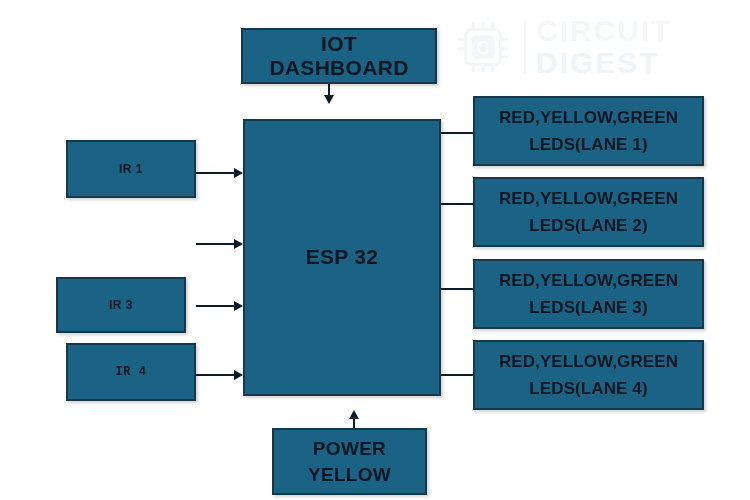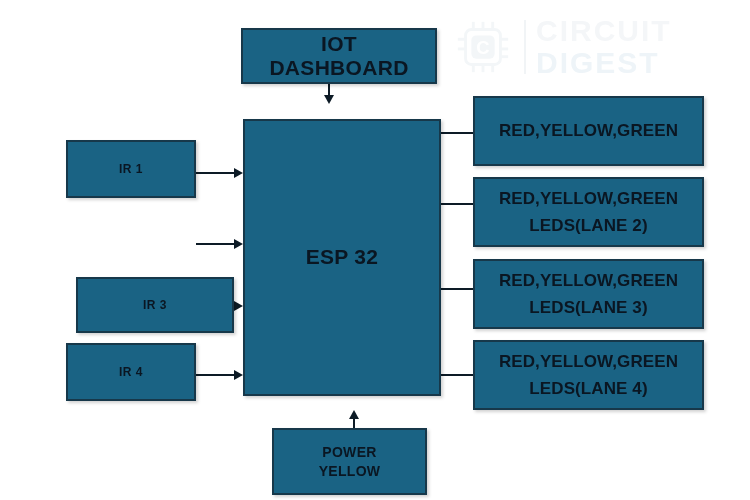--- a/index.html
+++ b/index.html
@@ -67,21 +67,21 @@
     flex-direction: column;
     justify-content: center;
     text-align: center;
     color: #0a1622;
     font-weight: bold;
     z-index: 3;
   }
   .block .line { display: block; white-space: nowrap; }
 
   .big-label { font-size: 21px; letter-spacing: 0.3px; }
-  .mid-label { font-size: 14px; letter-spacing: 0.3px; line-height: 1.35; }
+  .mid-label { font-size: 19px; letter-spacing: 0.3px; line-height: 1.35; }
   .small-label { font-size: 17px; letter-spacing: 0.1px; line-height: 1.6; }
   .ir-label { font-size: 12px; letter-spacing: 0.5px; }
 
   
   .conn { position: absolute; z-index: 2; }
   .hline { height: 2px; background: #0d1b26; }
   .vline { width: 2px; background: #0d1b26; }
   .arrow { position: absolute; width: 0; height: 0; z-index: 2; }
   .arrow-right {
     border-top: 5px solid transparent;
@@ -149,34 +149,35 @@
 
   <div class="block" style="left:66px; top:140px; width:130px; height:58px;">
     <span class="line ir-label">IR 1</span>
   </div>
   <div class="conn hline" style="left:196px; top:172px; width:40px;"></div>
   <div class="arrow arrow-right" style="left:234px; top:168px;"></div>
 
   <div class="conn hline" style="left:196px; top:243px; width:40px;"></div>
   <div class="arrow arrow-right" style="left:234px; top:239px;"></div>
 
-  <div class="block" style="left:76px; top:277px; width:158px; height:56px;">
+  <div class="block" style="left:56px; top:277px; width:130px; height:56px;">
     <span class="line ir-label">IR 3</span>
   </div>
   <div class="conn hline" style="left:196px; top:305px; width:40px;"></div>
   <div class="arrow arrow-right" style="left:234px; top:301px;"></div>
 
-  <div class="block" style="left:66px; top:343px; width:130px; height:58px;">
+  <div class="block" style="left:66px; top:343px; width:130px; height:58px;font-family:Liberation Mono, monospace;">
     <span class="line ir-label">IR 4</span>
   </div>
   <div class="conn hline" style="left:196px; top:374px; width:40px;"></div>
   <div class="arrow arrow-right" style="left:234px; top:370px;"></div>
 
   <div class="block" style="left:473px; top:96px; width:231px; height:70px;">
     <span class="line small-label">RED,YELLOW,GREEN</span>
+    <span class="line small-label">LEDS(LANE 1)</span>
   </div>
   <div class="conn hline" style="left:441px; top:132px; width:32px;"></div>
   <div class="arrow arrow-left" style="left:432px; top:128px;"></div>
 
   <div class="block" style="left:473px; top:177px; width:231px; height:70px;">
     <span class="line small-label">RED,YELLOW,GREEN</span>
     <span class="line small-label">LEDS(LANE 2)</span>
   </div>
   <div class="conn hline" style="left:441px; top:203px; width:32px;"></div>
   <div class="arrow arrow-left" style="left:432px; top:199px;"></div>

